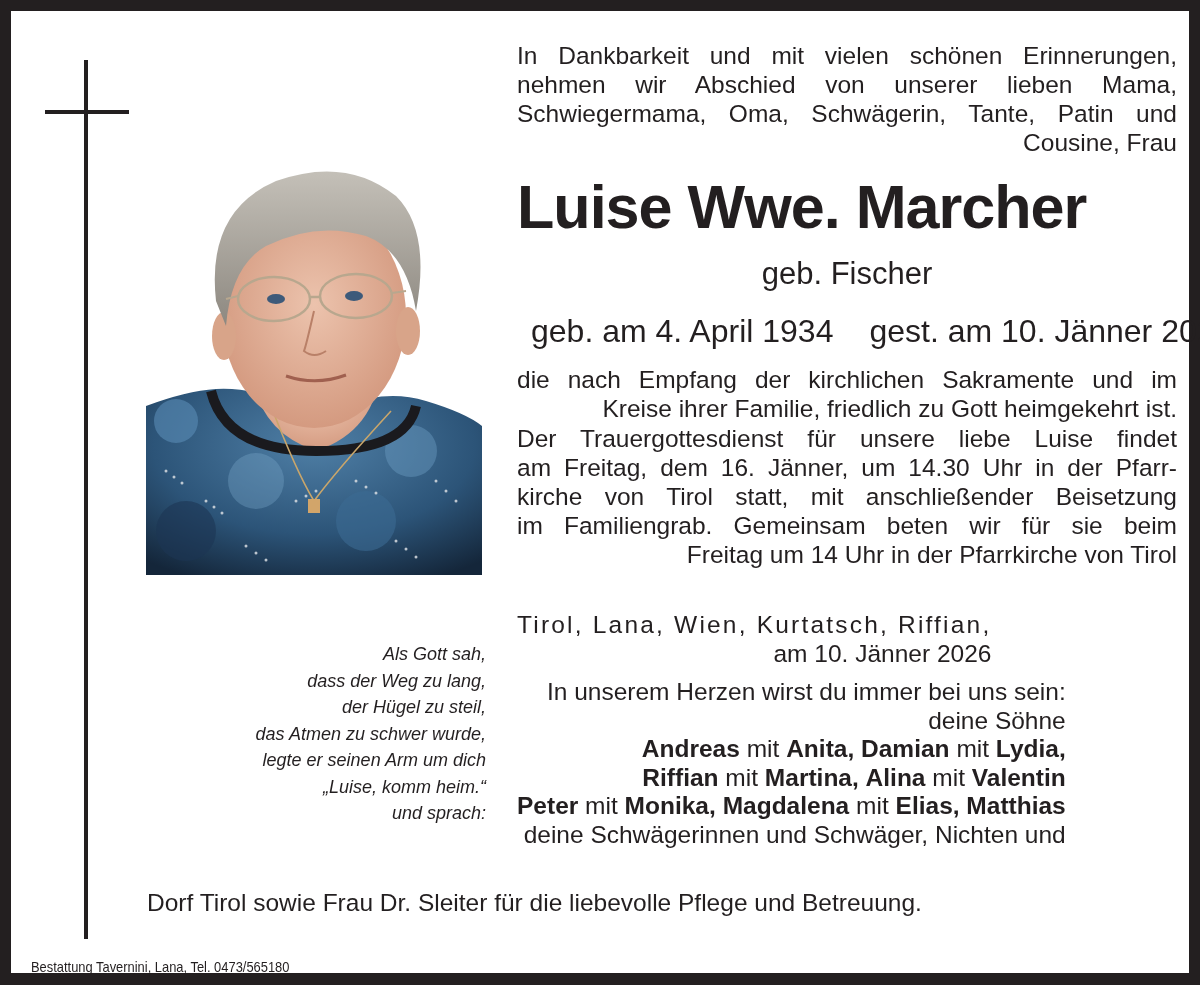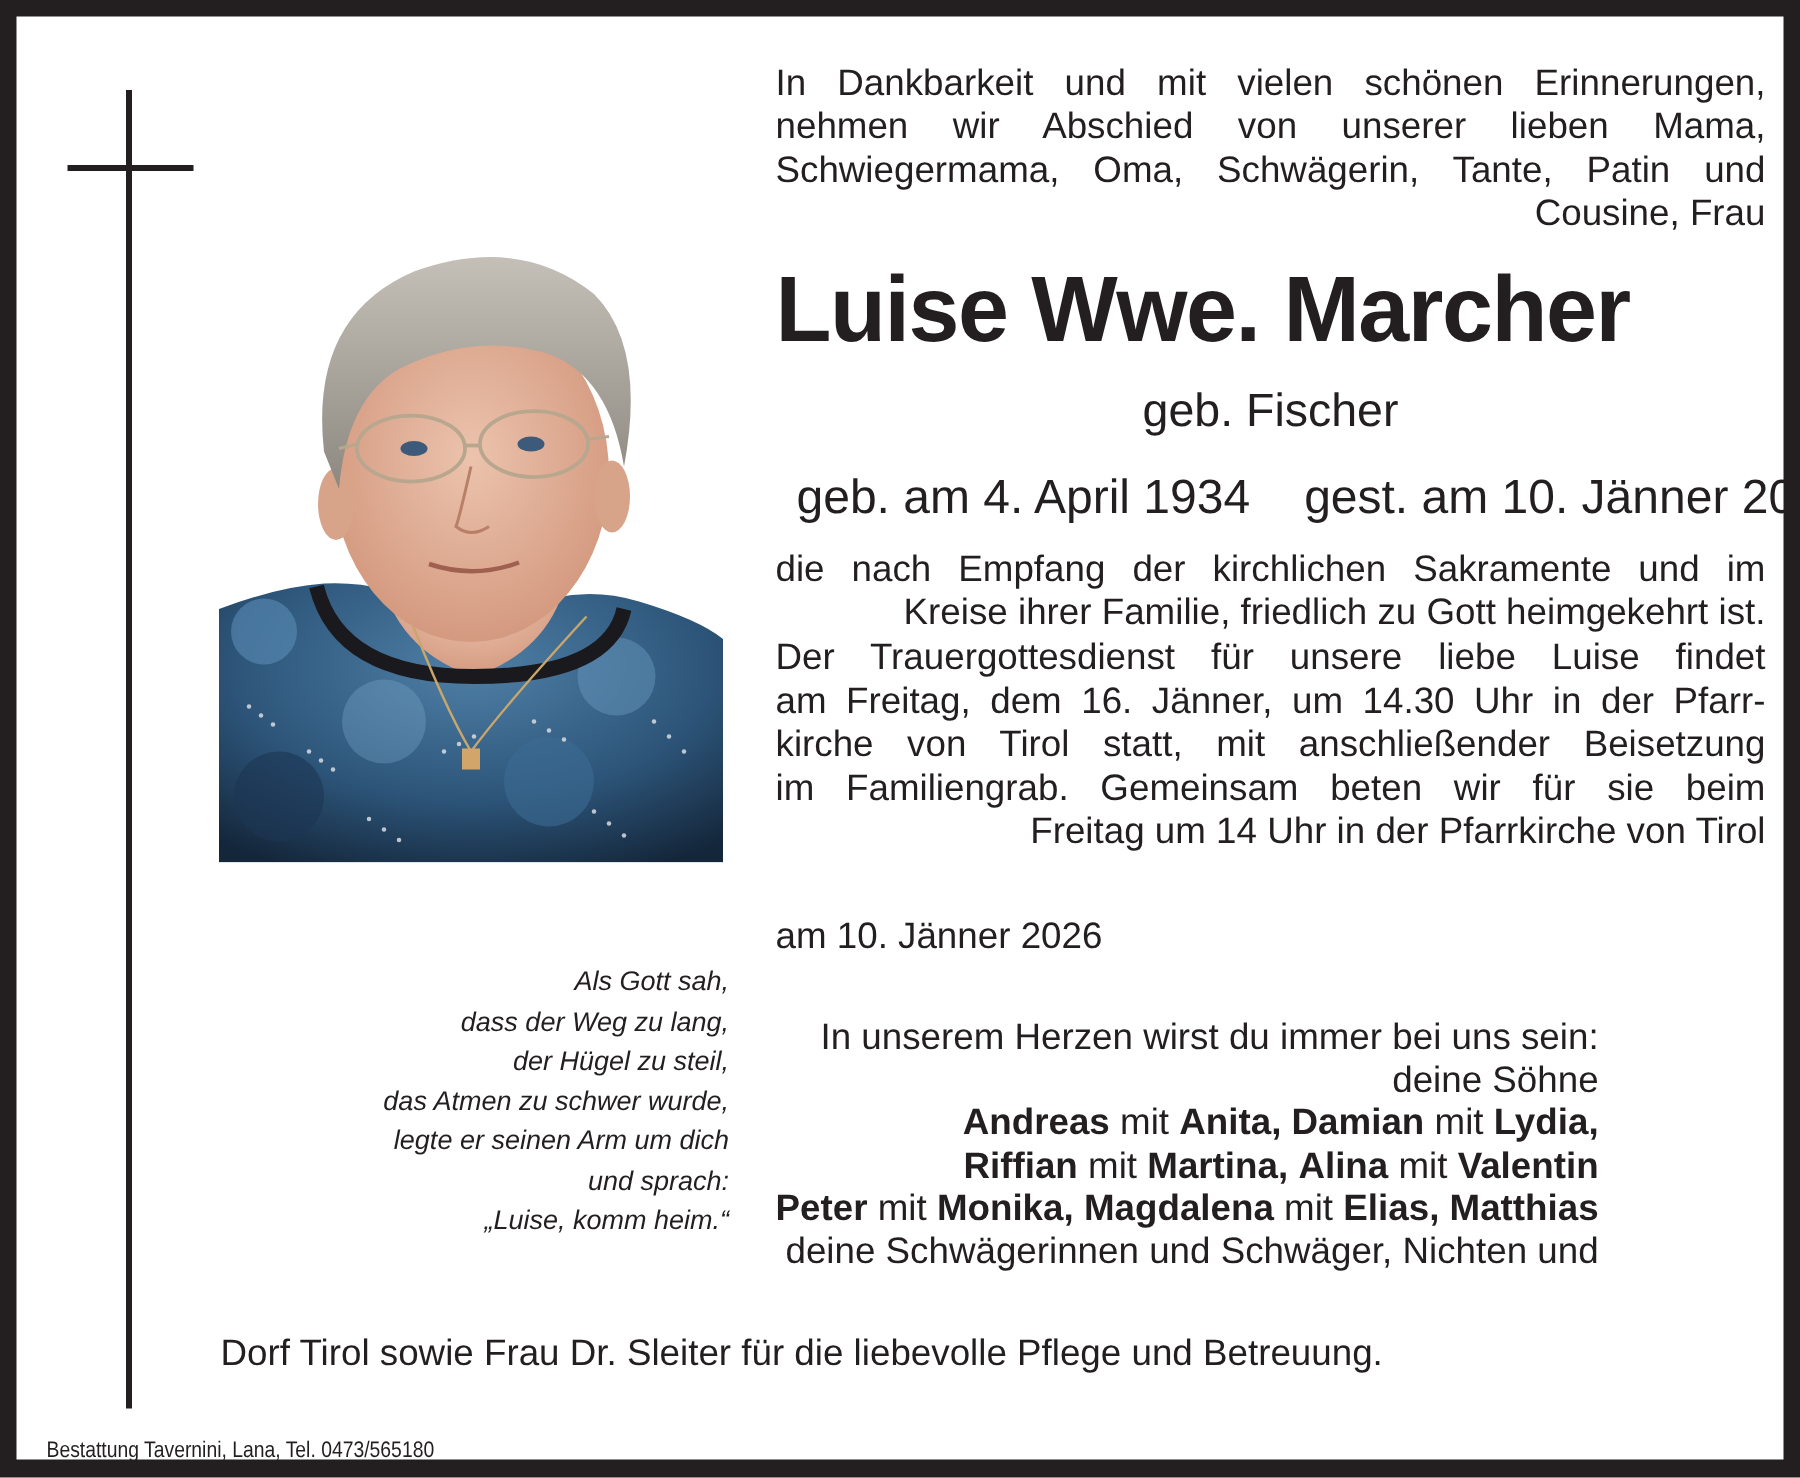--- a/index.html
+++ b/index.html
@@ -114,22 +114,22 @@
       <path d="M140 225 Q170 235 200 224" fill="none" stroke="#a0604f" stroke-width="3"></path>
     </svg>
   </div>
 
   <div class="txt poem">
     <span>Als Gott sah,</span>
     <span>dass der Weg zu lang,</span>
     <span>der Hügel zu steil,</span>
     <span>das Atmen zu schwer wurde,</span>
     <span>legte er seinen Arm um dich</span>
+    <span>„Luise, komm heim.“</span>
     <span>und sprach:</span>
-    <span>„Luise, komm heim.“</span>
   </div>
 
   <div class="txt intro">
     <span class="justify-line">In Dankbarkeit und mit vielen schönen Erinnerungen,</span>
     <span class="justify-line">nehmen wir Abschied von unserer lieben Mama,</span>
     <span class="justify-line">Schwiegermama, Oma, Schwägerin, Tante, Patin und</span>
     <span class="last-line">Cousine, Frau</span>
   </div>
 
   <div class="txt name">Luise Wwe. Marcher</div>
@@ -146,20 +146,21 @@
 
   <div class="txt body2">
     <span class="justify-line">Der Trauergottesdienst für unsere liebe Luise findet</span>
     <span class="justify-line">am Freitag, dem 16. Jänner, um 14.30 Uhr in der Pfarr-</span>
     <span class="justify-line">kirche von Tirol statt, mit anschließender Beisetzung</span>
     <span class="justify-line">im Familiengrab. Gemeinsam beten wir für sie beim</span>
     <span class="last-line">Freitag um 14 Uhr in der Pfarrkirche von Tirol</span>
   </div>
 
   <div class="txt places">
+    <span class="spaced">Tirol, Lana, Wien, Kurtatsch, Riffian,</span>
     <span class="last-line">am 10. Jänner 2026</span>
   </div>
 
   <div class="txt family">
     <span class="last-line">In unserem Herzen wirst du immer bei uns sein:</span>
     <span class="last-line">deine Söhne</span>
     <span class="last-line"><b>Andreas</b> <span>mit</span> <b>Anita,</b> <b>Damian</b> <span>mit</span> <b>Lydia,</b></span>
     <span class="last-line"><b>Riffian</b> <span>mit</span> <b>Martina,</b> <b>Alina</b> <span>mit</span> <b>Valentin</b></span>
     <span class="last-line"><b>Peter</b> <span>mit</span> <b>Monika,</b> <b>Magdalena</b> <span>mit</span> <b>Elias, Matthias</b></span>
     <span class="last-line">deine Schwägerinnen und Schwäger, Nichten und</span>

